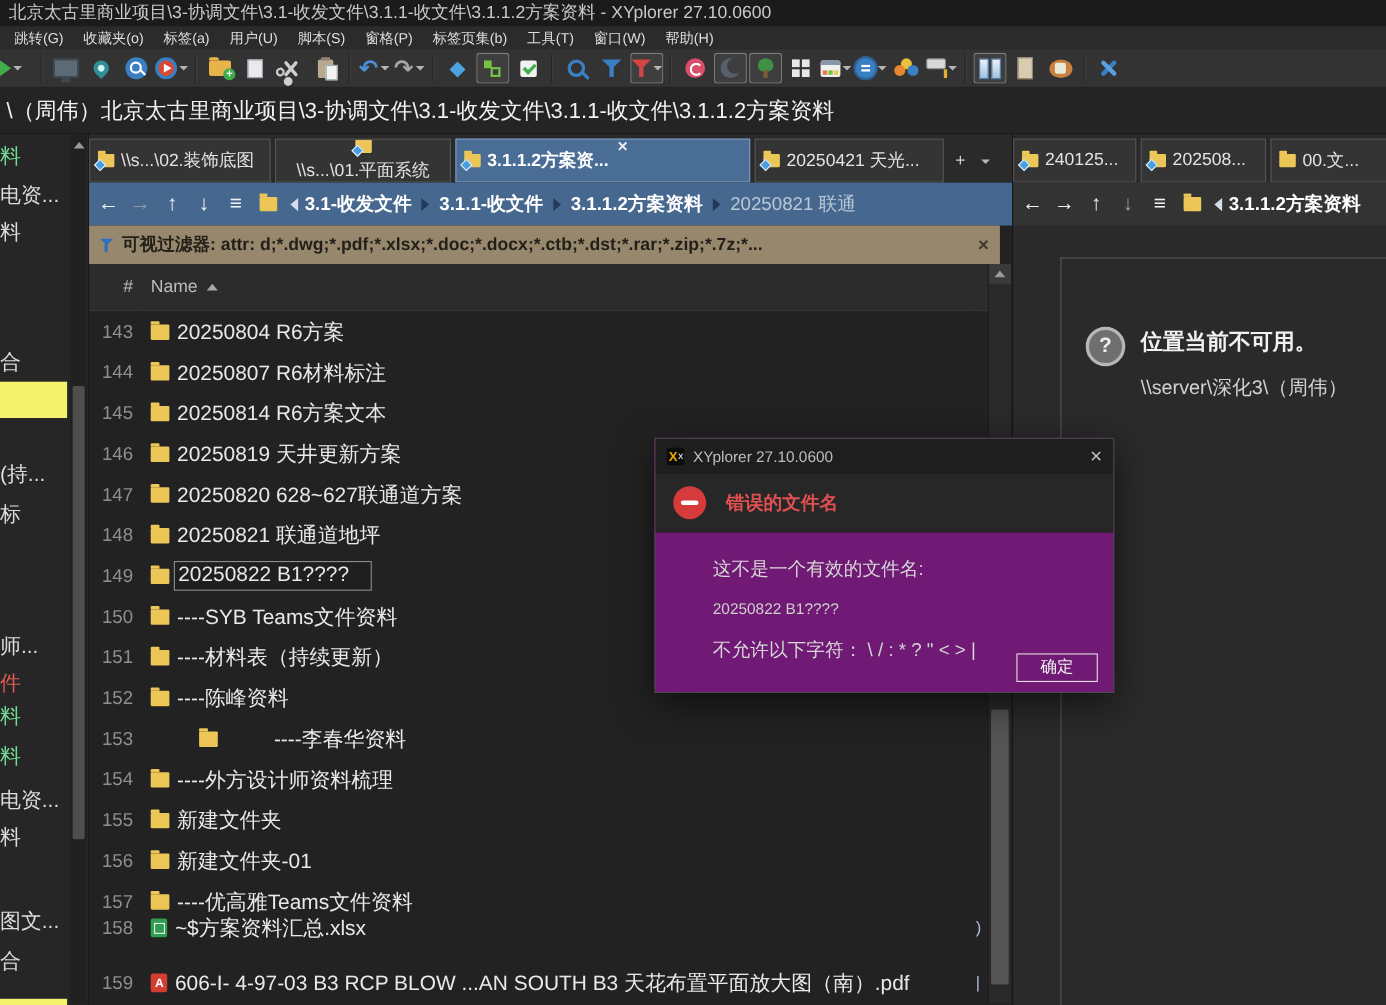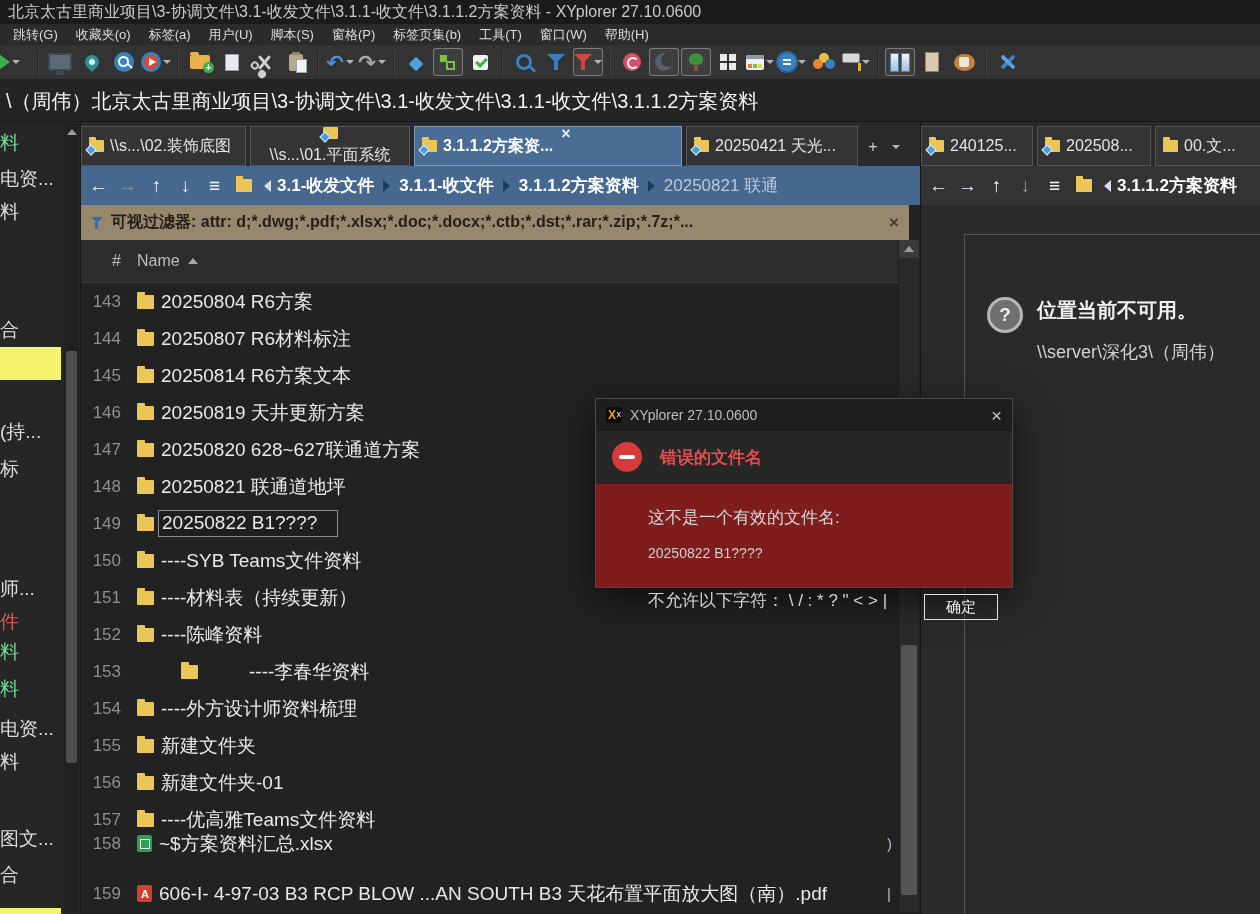--- a/index.html
+++ b/index.html
@@ -152,34 +152,34 @@
   .vs-btn .scroll-arrow-up{left:5px;top:6px}
   .vs-thumb{position:absolute;left:2px;top:405px;width:16px;height:250px;background:#555;border-radius:2px}
   
   .rp-panel{position:absolute;left:43px;top:112px;right:-1px;bottom:-1px;border:1px solid #565656;border-right:none;border-bottom:none;background:#2a2a2a}
   .rp-msg{position:absolute;left:22px;top:62px;display:flex;gap:14px;align-items:flex-start}
   .help-ic{width:30px;height:30px;border-radius:50%;background:#6f6f6f;border:3px solid #b7b7b7;color:#efefef;
            font-weight:bold;font-size:19px;line-height:30px;text-align:center;flex:none}
   .rp-title{font-weight:bold;font-size:20px;color:#f1f1f1;white-space:nowrap}
   .rp-path{font-size:18px;color:#d2d2d2;margin-top:16px;white-space:nowrap}
   
-  .dialog{position:absolute;left:595px;top:398px;width:418px;height:190px;background:#7f1d1d;border:1px solid #4a4a4a;
+  .dialog{position:absolute;left:595px;top:398px;width:418px;height:232px;background:#701a75;border:1px solid #4a4a4a;
           box-shadow:0 10px 34px rgba(0,0,0,.6);z-index:10;box-sizing:border-box}
   .dlg-title{height:32px;background:#1e1e1e;display:flex;align-items:center;padding:0 10px;gap:8px;color:#bdbdbd;font-size:14px}
   .xylogo{width:16px;height:16px;position:relative;background:#0c0c0c;border-radius:2px;flex:none}
   .xylogo::before{content:"X";color:#f0a500;font-weight:bold;font-size:12px;position:absolute;left:2px;top:1px}
   .xylogo::after{content:"x";color:#fff;font-size:9px;position:absolute;right:1px;top:2px}
   .dlg-x{margin-left:auto;font-size:19px;color:#c4c4c4;line-height:19px}
   .dlg-head{height:52px;background:#272727;display:flex;align-items:center;gap:18px;padding:0 16px;border-bottom:1px solid #232323}
   .err-ic{width:30px;height:30px;border-radius:50%;background:#d73a3a;position:relative;flex:none}
   .err-ic::after{content:"";position:absolute;left:7px;top:13px;width:16px;height:4px;background:#fff;border-radius:2px}
   .dlg-heading{color:#e05050;font-weight:bold;font-size:17px}
   .dlg-body{position:relative;height:148px;color:#d6d6d6;font-size:17px;padding:22px 14px 0 52px;box-sizing:border-box}
   .dlg-line2{font-size:14px;margin-top:16px;color:#cfcfcf}
-  .dlg-line3{margin-top:28px}
+  .dlg-line3{margin-top:18px}
   .dlg-ok{position:absolute;right:14px;bottom:12px;width:72px;height:24px;border:1px solid #e0e0e0;color:#f0f0f0;
           font-size:15px;text-align:center;line-height:24px;background:transparent}
 </style>
 </head>
 <body>
 
 <div id="app">
   <div class="titlebar">
     <span>北京太古里商业项目\3-协调文件\3.1-收发文件\3.1.1-收文件\3.1.1.2方案资料 - XYplorer 27.10.0600</span>
   </div>

